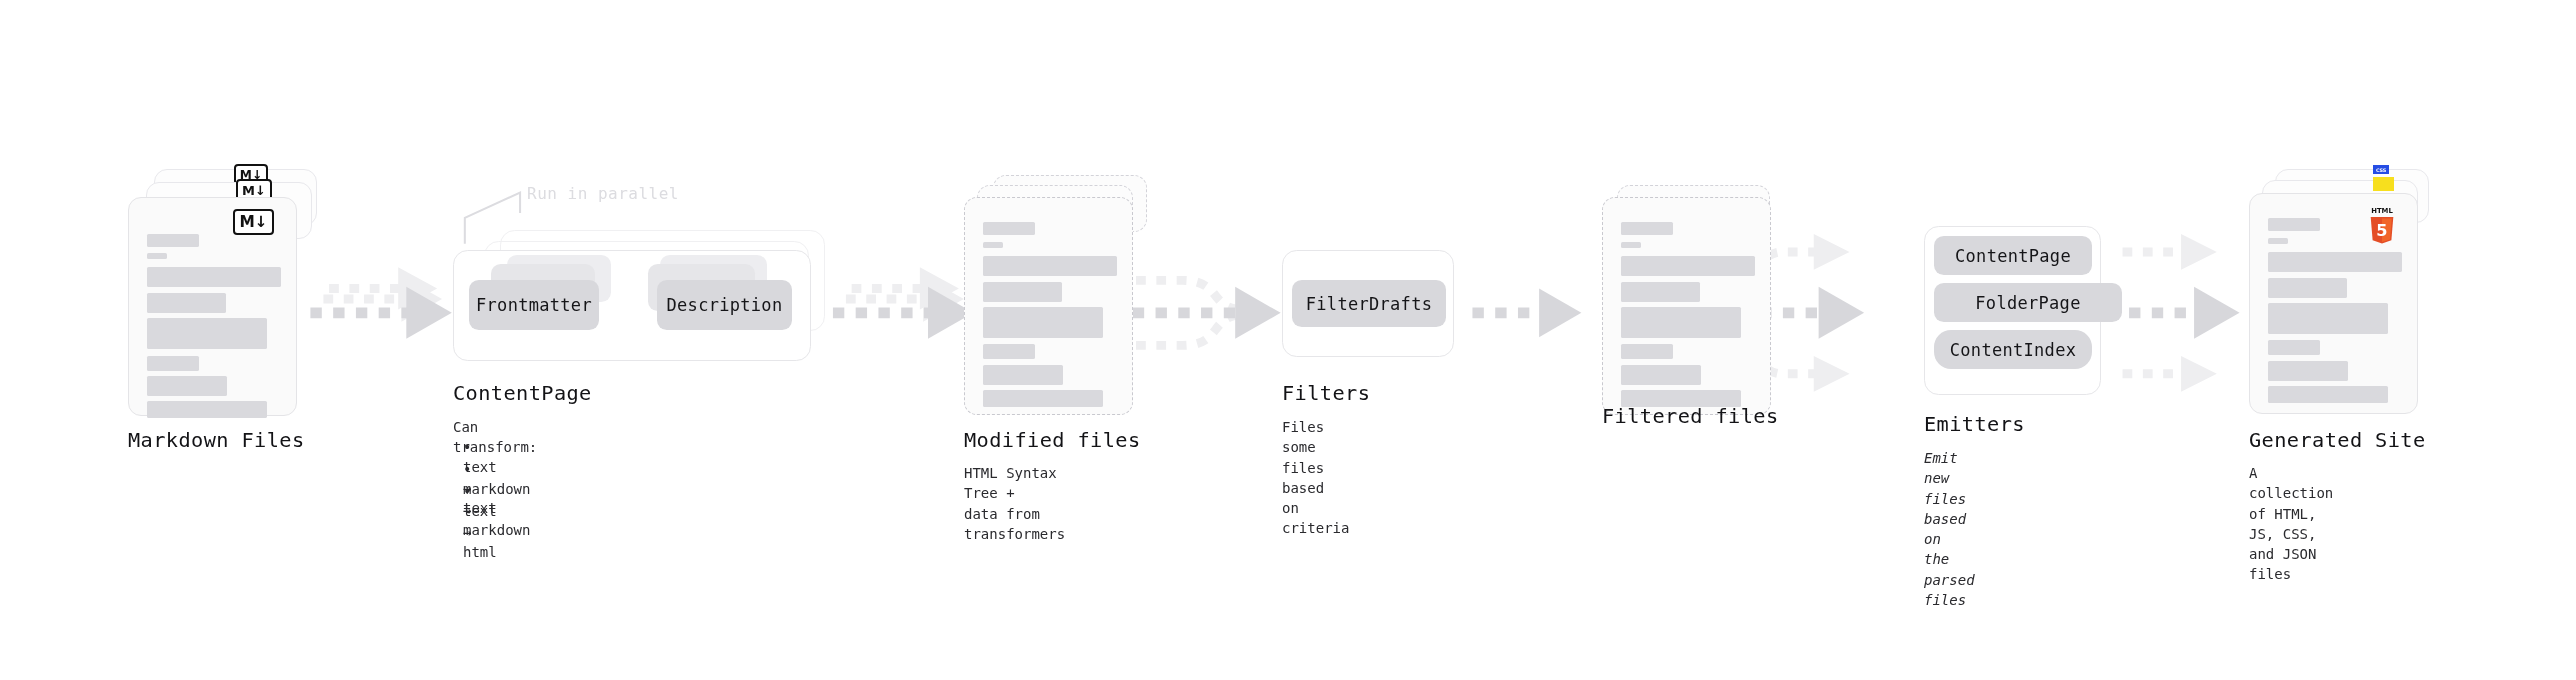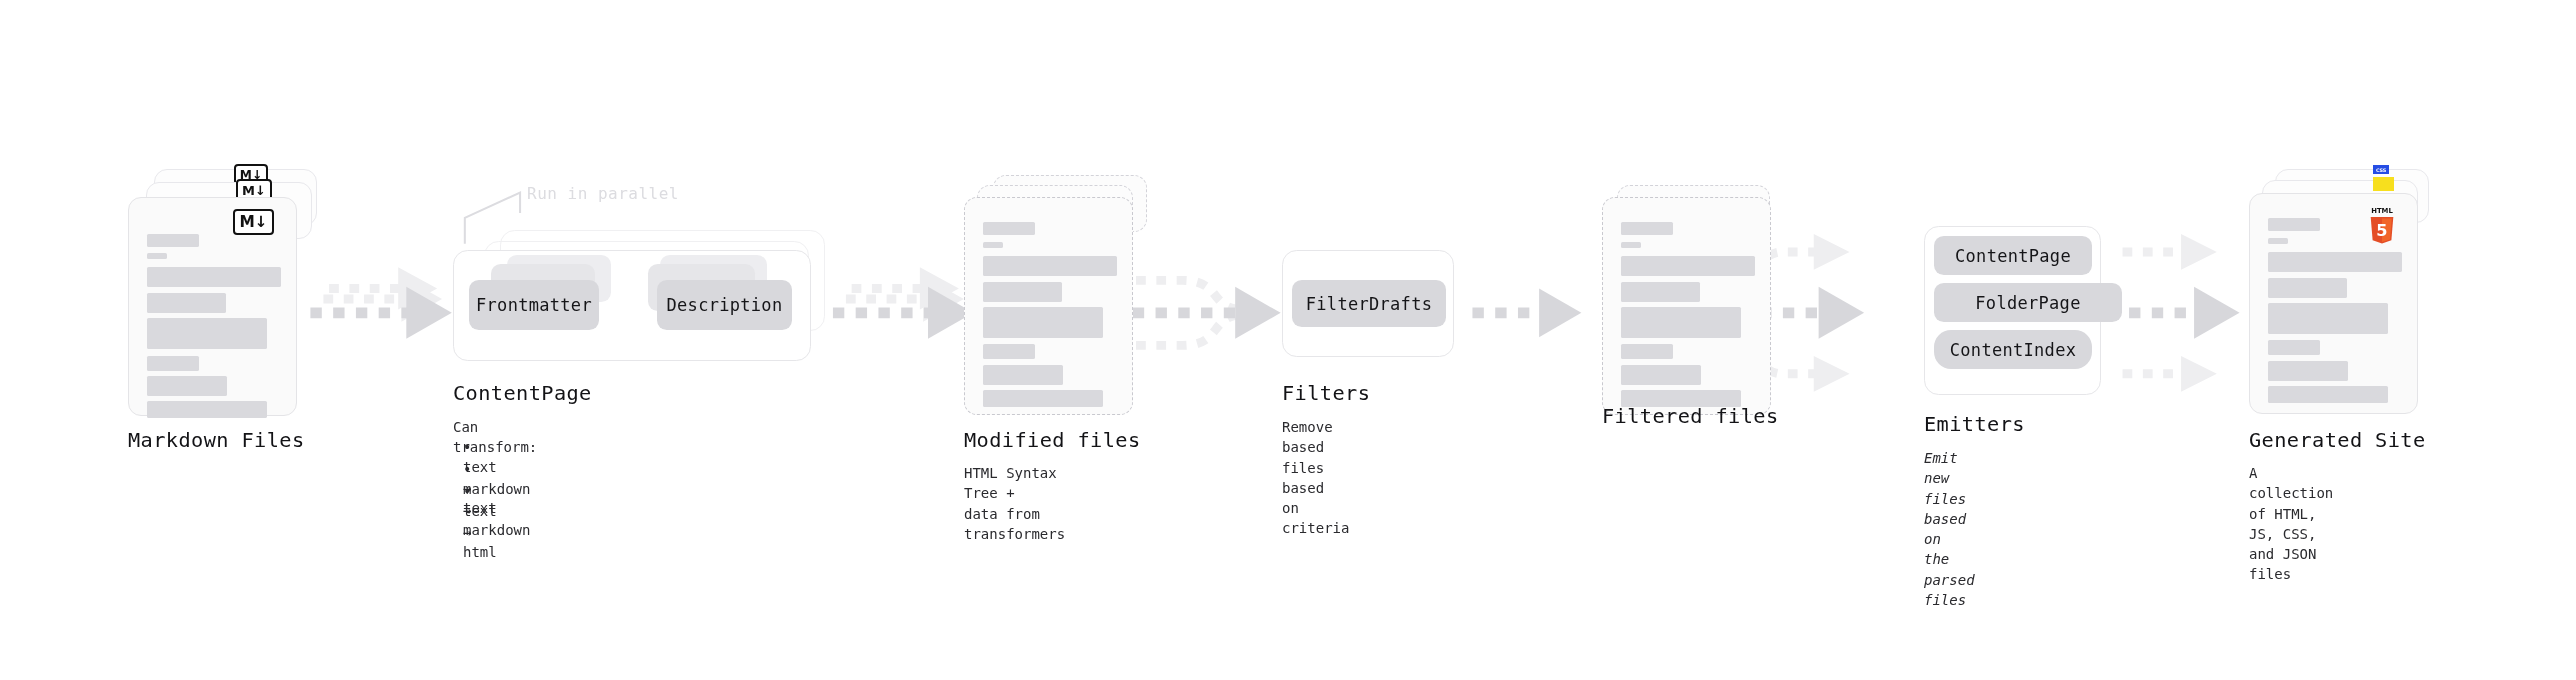--- a/index.html
+++ b/index.html
@@ -240,21 +240,21 @@
     </div>
     <div class="caption-title" style="left:964px;top:428px;">Modified files</div>
     <div class="caption-sub" style="left:964px;top:463px;">HTML Syntax Tree +
 data from transformers</div>
   </div>
 
   <div class="node">
     <div class="group" style="left:1282px;top:250px;width:172px;height:107px;"></div>
     <div class="chip" style="left:1292px;top:280px;width:154px;height:47px;">FilterDrafts</div>
     <div class="caption-title" style="left:1282px;top:381px;">Filters</div>
-    <div class="caption-sub" style="left:1282px;top:417px;">Remove based files based
+    <div class="caption-sub" style="left:1282px;top:417px;">Files some files based
 on criteria</div>
   </div>
 
   <div class="node">
     <div class="stacklayer dashed" style="left:1617px;top:185px;width:153px;height:54px;"></div>
     <div class="doccard dashed" style="left:1602px;top:197px;width:169px;height:218px;">
       <div class="bar" style="left:18px;top:24.4px;width:52px;height:13px;"></div>
       <div class="bar" style="left:18px;top:44px;width:19.5px;height:5.7px;"></div>
       <div class="bar" style="left:18px;top:58px;width:134px;height:19.5px;"></div>
       <div class="bar" style="left:18px;top:84px;width:79px;height:19.5px;"></div>

